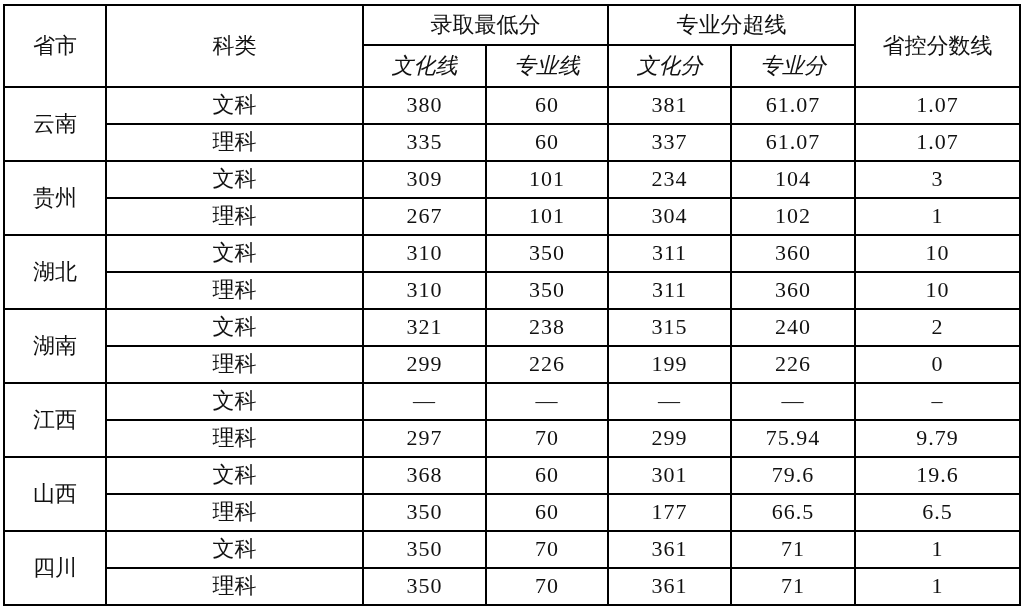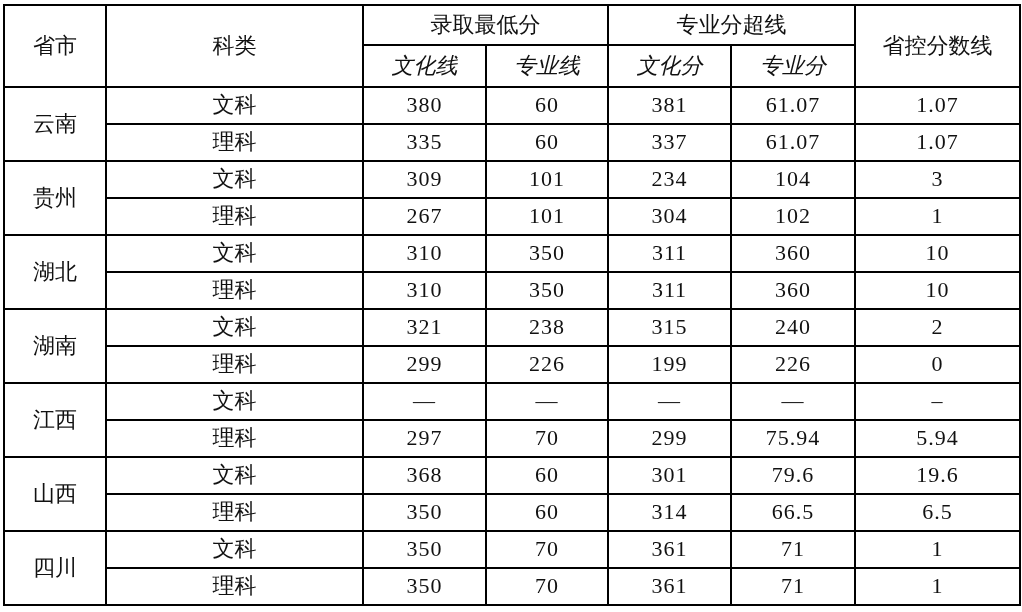--- a/index.html
+++ b/index.html
@@ -153,37 +153,37 @@
         <td class="num">—</td>
         <td class="num">—</td>
         <td class="num">–</td>
       </tr>
       <tr class="body-row">
         <td>理科</td>
         <td class="num">297</td>
         <td class="num">70</td>
         <td class="num">299</td>
         <td class="num">75.94</td>
-        <td class="num">5.94</td>
+        <td class="num">9.79</td>
       </tr>
 
       <tr class="body-row">
         <td rowspan="2">山西</td>
         <td>文科</td>
         <td class="num">368</td>
         <td class="num">60</td>
         <td class="num">301</td>
         <td class="num">79.6</td>
         <td class="num">19.6</td>
       </tr>
       <tr class="body-row">
         <td>理科</td>
         <td class="num">350</td>
         <td class="num">60</td>
-        <td class="num">314</td>
+        <td class="num">177</td>
         <td class="num">66.5</td>
         <td class="num">6.5</td>
       </tr>
 
       <tr class="body-row">
         <td rowspan="2">四川</td>
         <td>文科</td>
         <td class="num">350</td>
         <td class="num">70</td>
         <td class="num">361</td>

